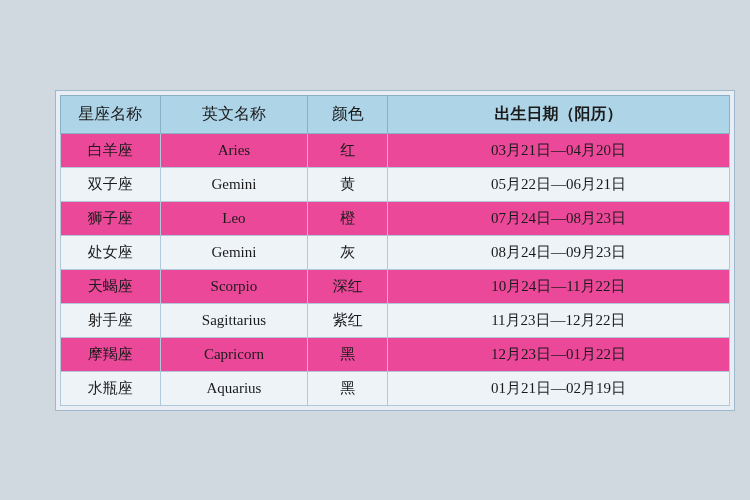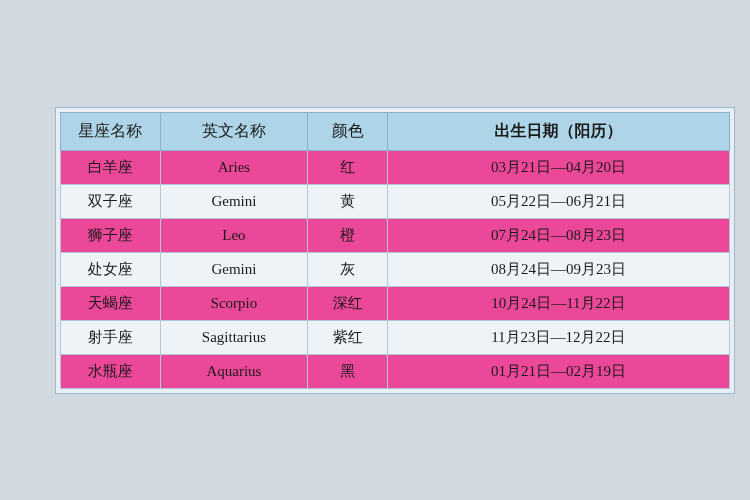--- a/index.html
+++ b/index.html
@@ -104,20 +104,26 @@
           <td>深红</td>
           <td>10月24日—11月22日</td>
         </tr>
         <tr>
           <td>射手座</td>
           <td>Sagittarius</td>
           <td>紫红</td>
           <td>11月23日—12月22日</td>
         </tr>
         <tr>
+          <td>摩羯座</td>
+          <td>Capricorn</td>
+          <td>黑</td>
+          <td>12月23日—01月22日</td>
+        </tr>
+        <tr>
           <td>水瓶座</td>
           <td>Aquarius</td>
           <td>黑</td>
           <td>01月21日—02月19日</td>
         </tr>
       </tbody>
   </table>
 </div>
 
 </body></html>

